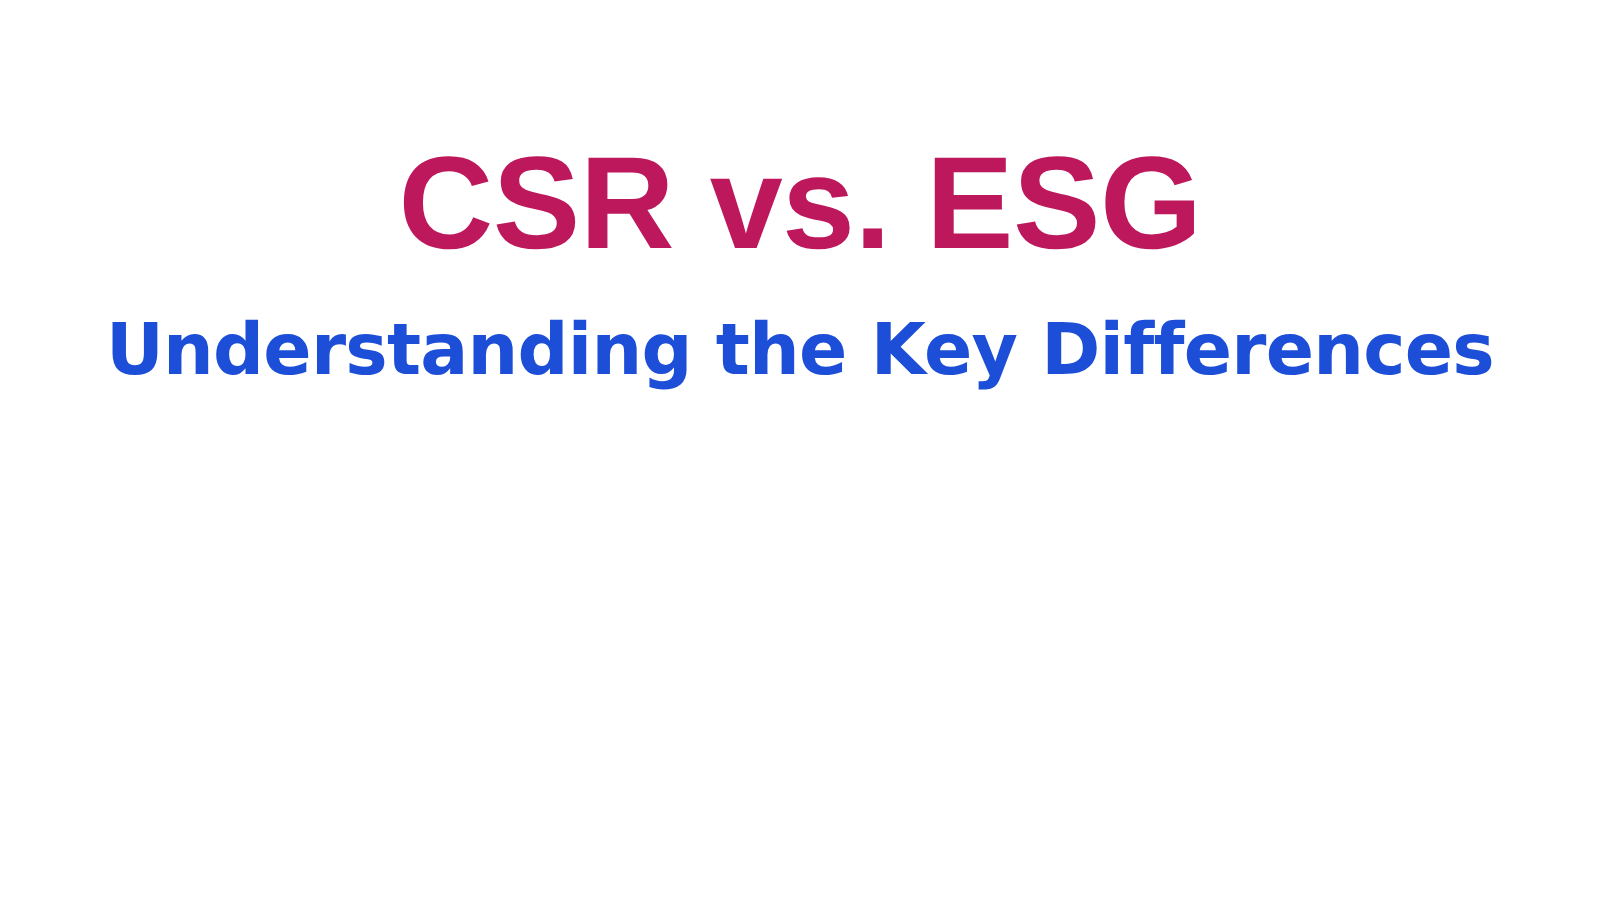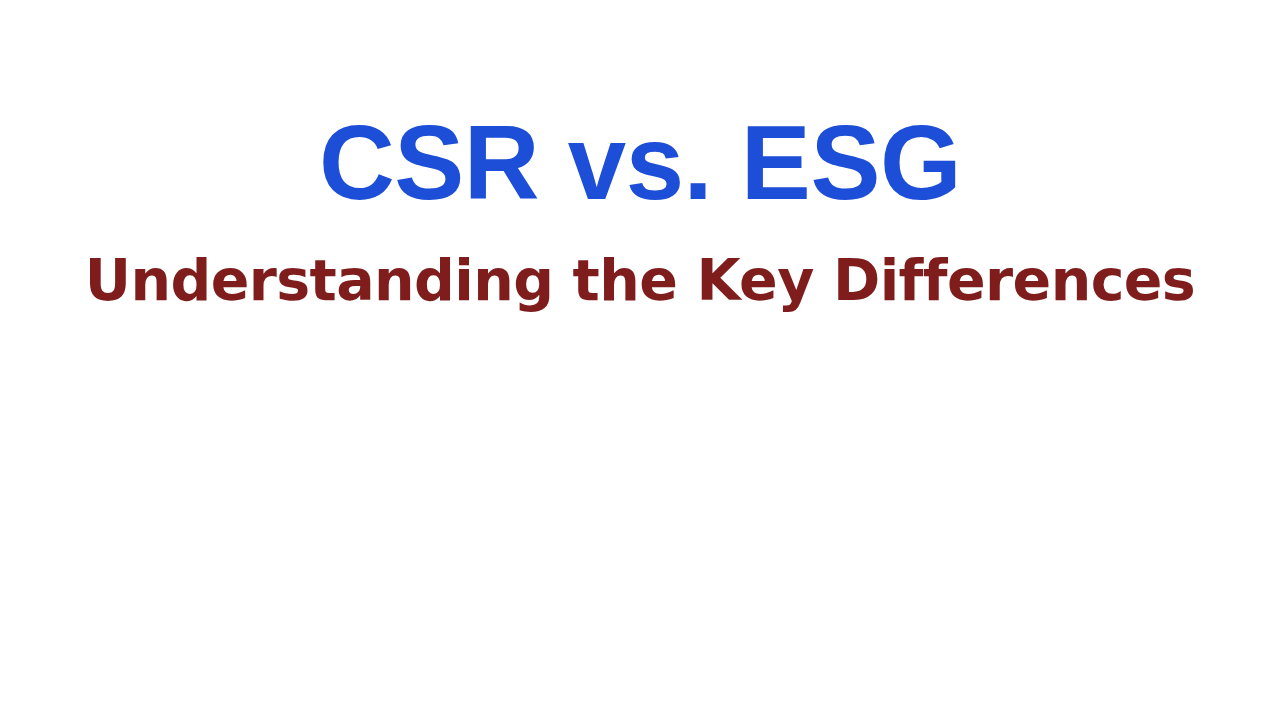--- a/index.html
+++ b/index.html
@@ -34,42 +34,42 @@
   }
 
   .slide-title {
     margin: 0;
     padding: 0;
     font-family: "Liberation Sans", "DejaVu Sans", sans-serif;
     font-weight: 700;
     font-size: 105px;
     line-height: 118px;
     letter-spacing: -0.5px;
-    color: #1d4ed8;
+    color: #be185d;
     white-space: nowrap;
   }
 
   
   .subtitle-block {
     position: absolute;
     left: 0;
     top: 0;
     width: 1280px;
     text-align: center;
   }
 
   .slide-subtitle {
     margin: 0;
     padding: 0;
     font-family: "DejaVu Sans", "Liberation Sans", sans-serif;
     font-weight: 700;
     font-size: 57px;
     line-height: 68px;
     letter-spacing: -0.6px;
-    color: #7f1d1d;
+    color: #1d4ed8;
     font-variant-ligatures: common-ligatures discretionary-ligatures;
   }
 
   .subtitle-line {
     display: block;
     white-space: nowrap;
   }
 
   
   .slide-body {

